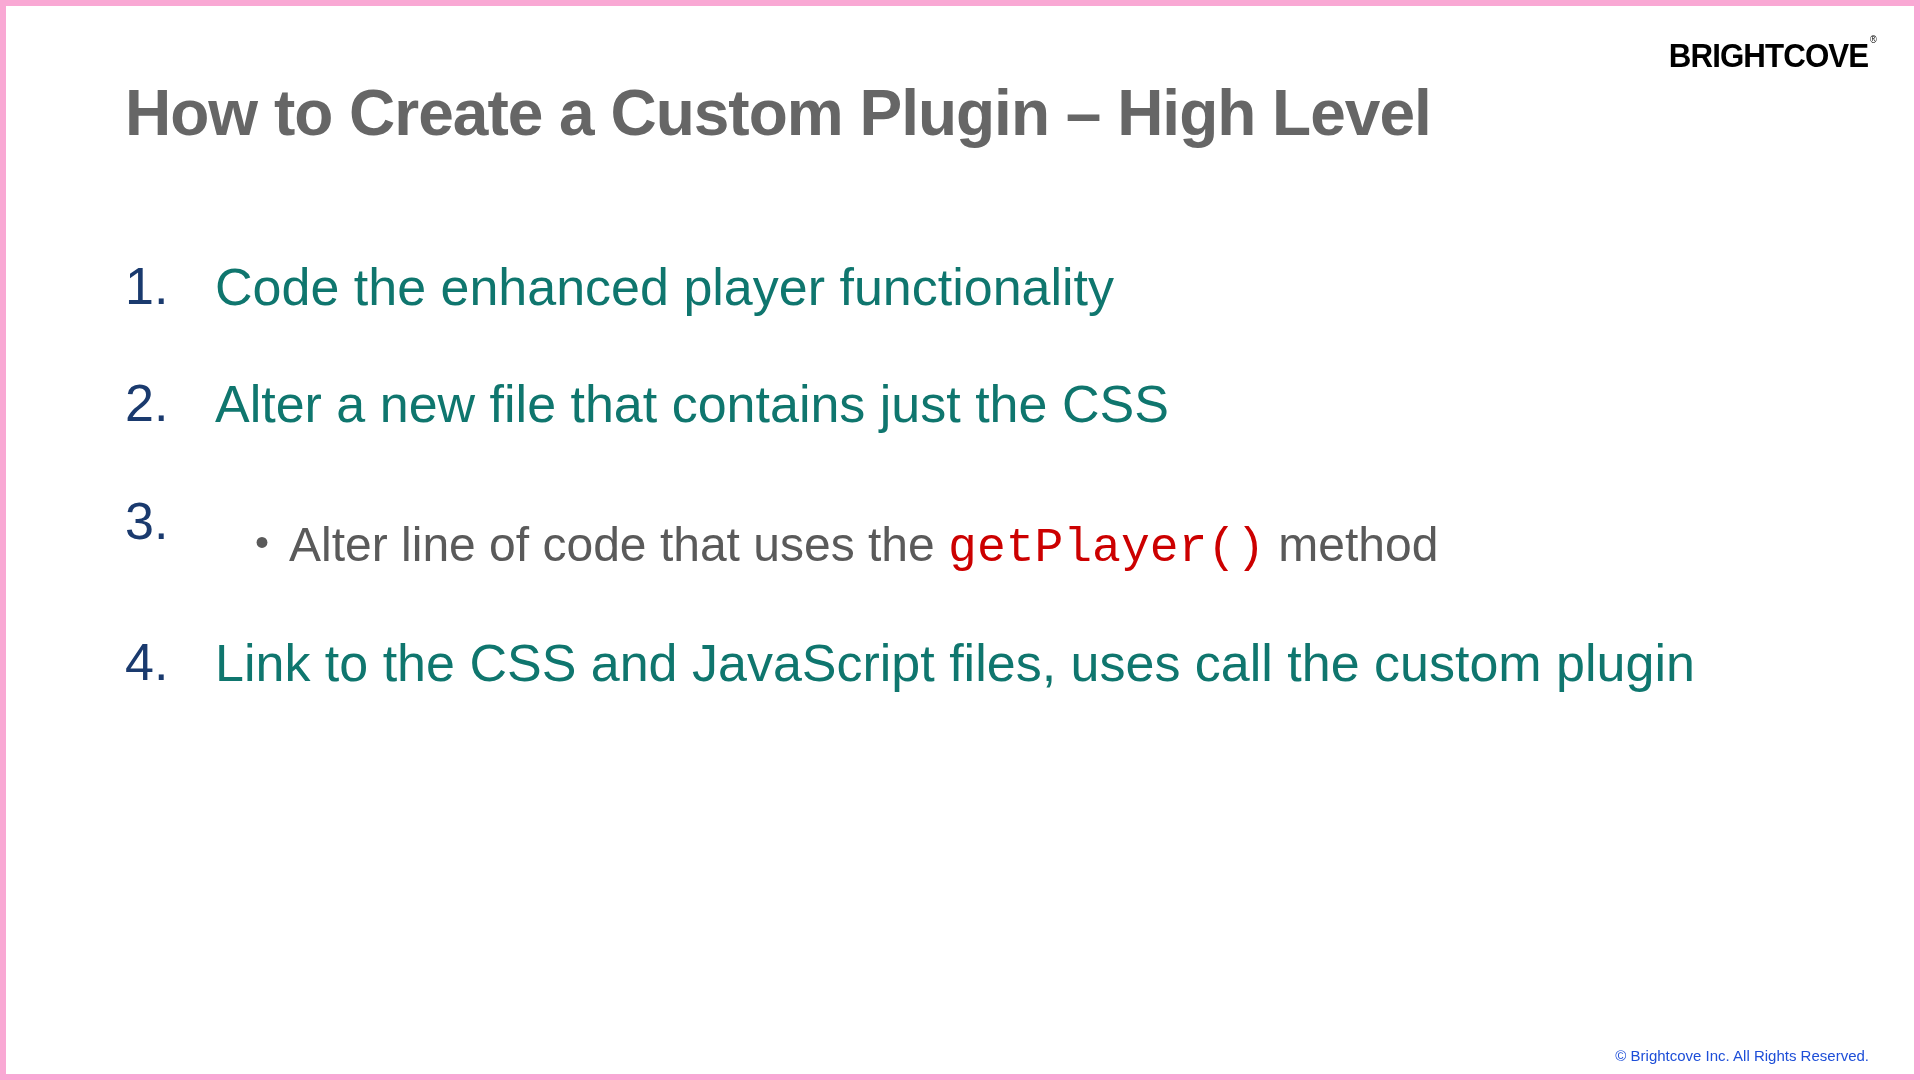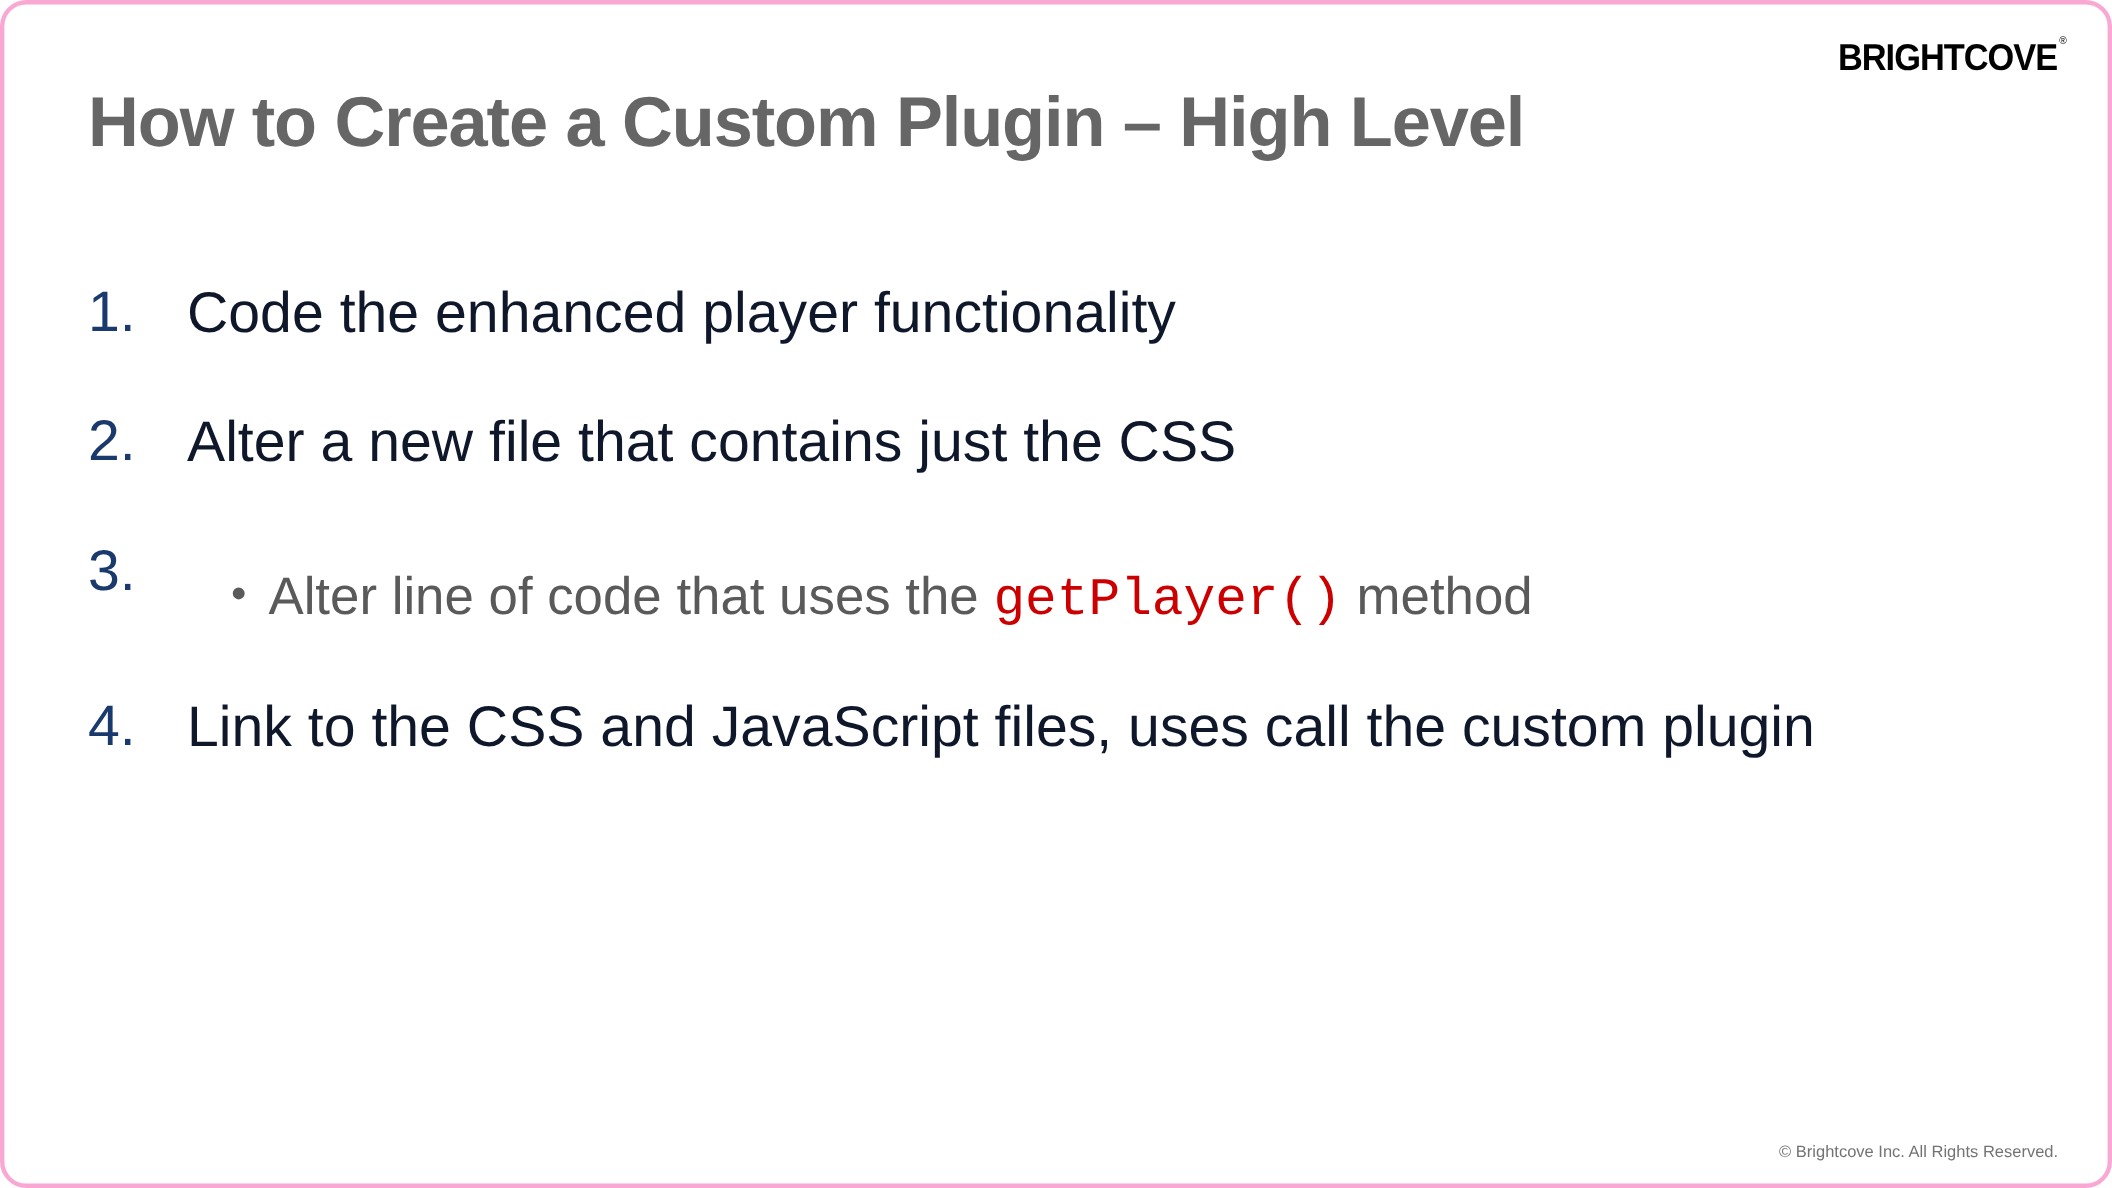--- a/index.html
+++ b/index.html
@@ -13,24 +13,24 @@
       height: 1080px;
       background: #ffffff;
       font-family: Arial, Helvetica, sans-serif;
       position: relative;
       overflow: hidden;
     }
 
     .slide {
       width: 100%;
       height: 100%;
-      padding: 70px 75px 40px 76px;
+      padding: 70px 75px 40px 119px;
       position: relative;
-      border: 4px solid #f9a8d4;
-      border-radius: 24px;
+      border: 6px solid #f9a8d4;
+      border-radius: 0;
     }
 
     .logo {
       position: absolute;
       top: 30px;
       right: 40px;
       font-family: Arial, sans-serif;
       font-weight: 900;
       font-size: 34px;
       letter-spacing: -1px;
@@ -80,21 +80,21 @@
       font-family: Arial, sans-serif;
     }
 
     .list-content {
       flex: 1;
     }
 
     .list-text {
       font-size: 52px;
       font-weight: 400;
-      color: #0f172a;
+      color: #0f766e;
       line-height: 1.2;
     }
 
     .sub-list {
       list-style: none;
       margin-top: 25px;
       margin-left: 40px;
     }
 
     .sub-item {
@@ -116,24 +116,24 @@
     }
 
     .code-inline {
       font-family: 'Courier New', Courier, monospace;
       color: #cc0000;
       font-size: 48px;
     }
 
     .copyright {
       position: absolute;
-      bottom: 20px;
+      bottom: 10px;
       right: 45px;
       font-size: 15px;
-      color: #737373;
+      color: #1d4ed8;
     }
   </style>
 </head>
 <body>
 
 <div class="slide">
   <div class="logo">BRIGHTCOVE</div>
 
   <h1 class="title">How to Create a Custom Plugin – High Level</h1>
 

